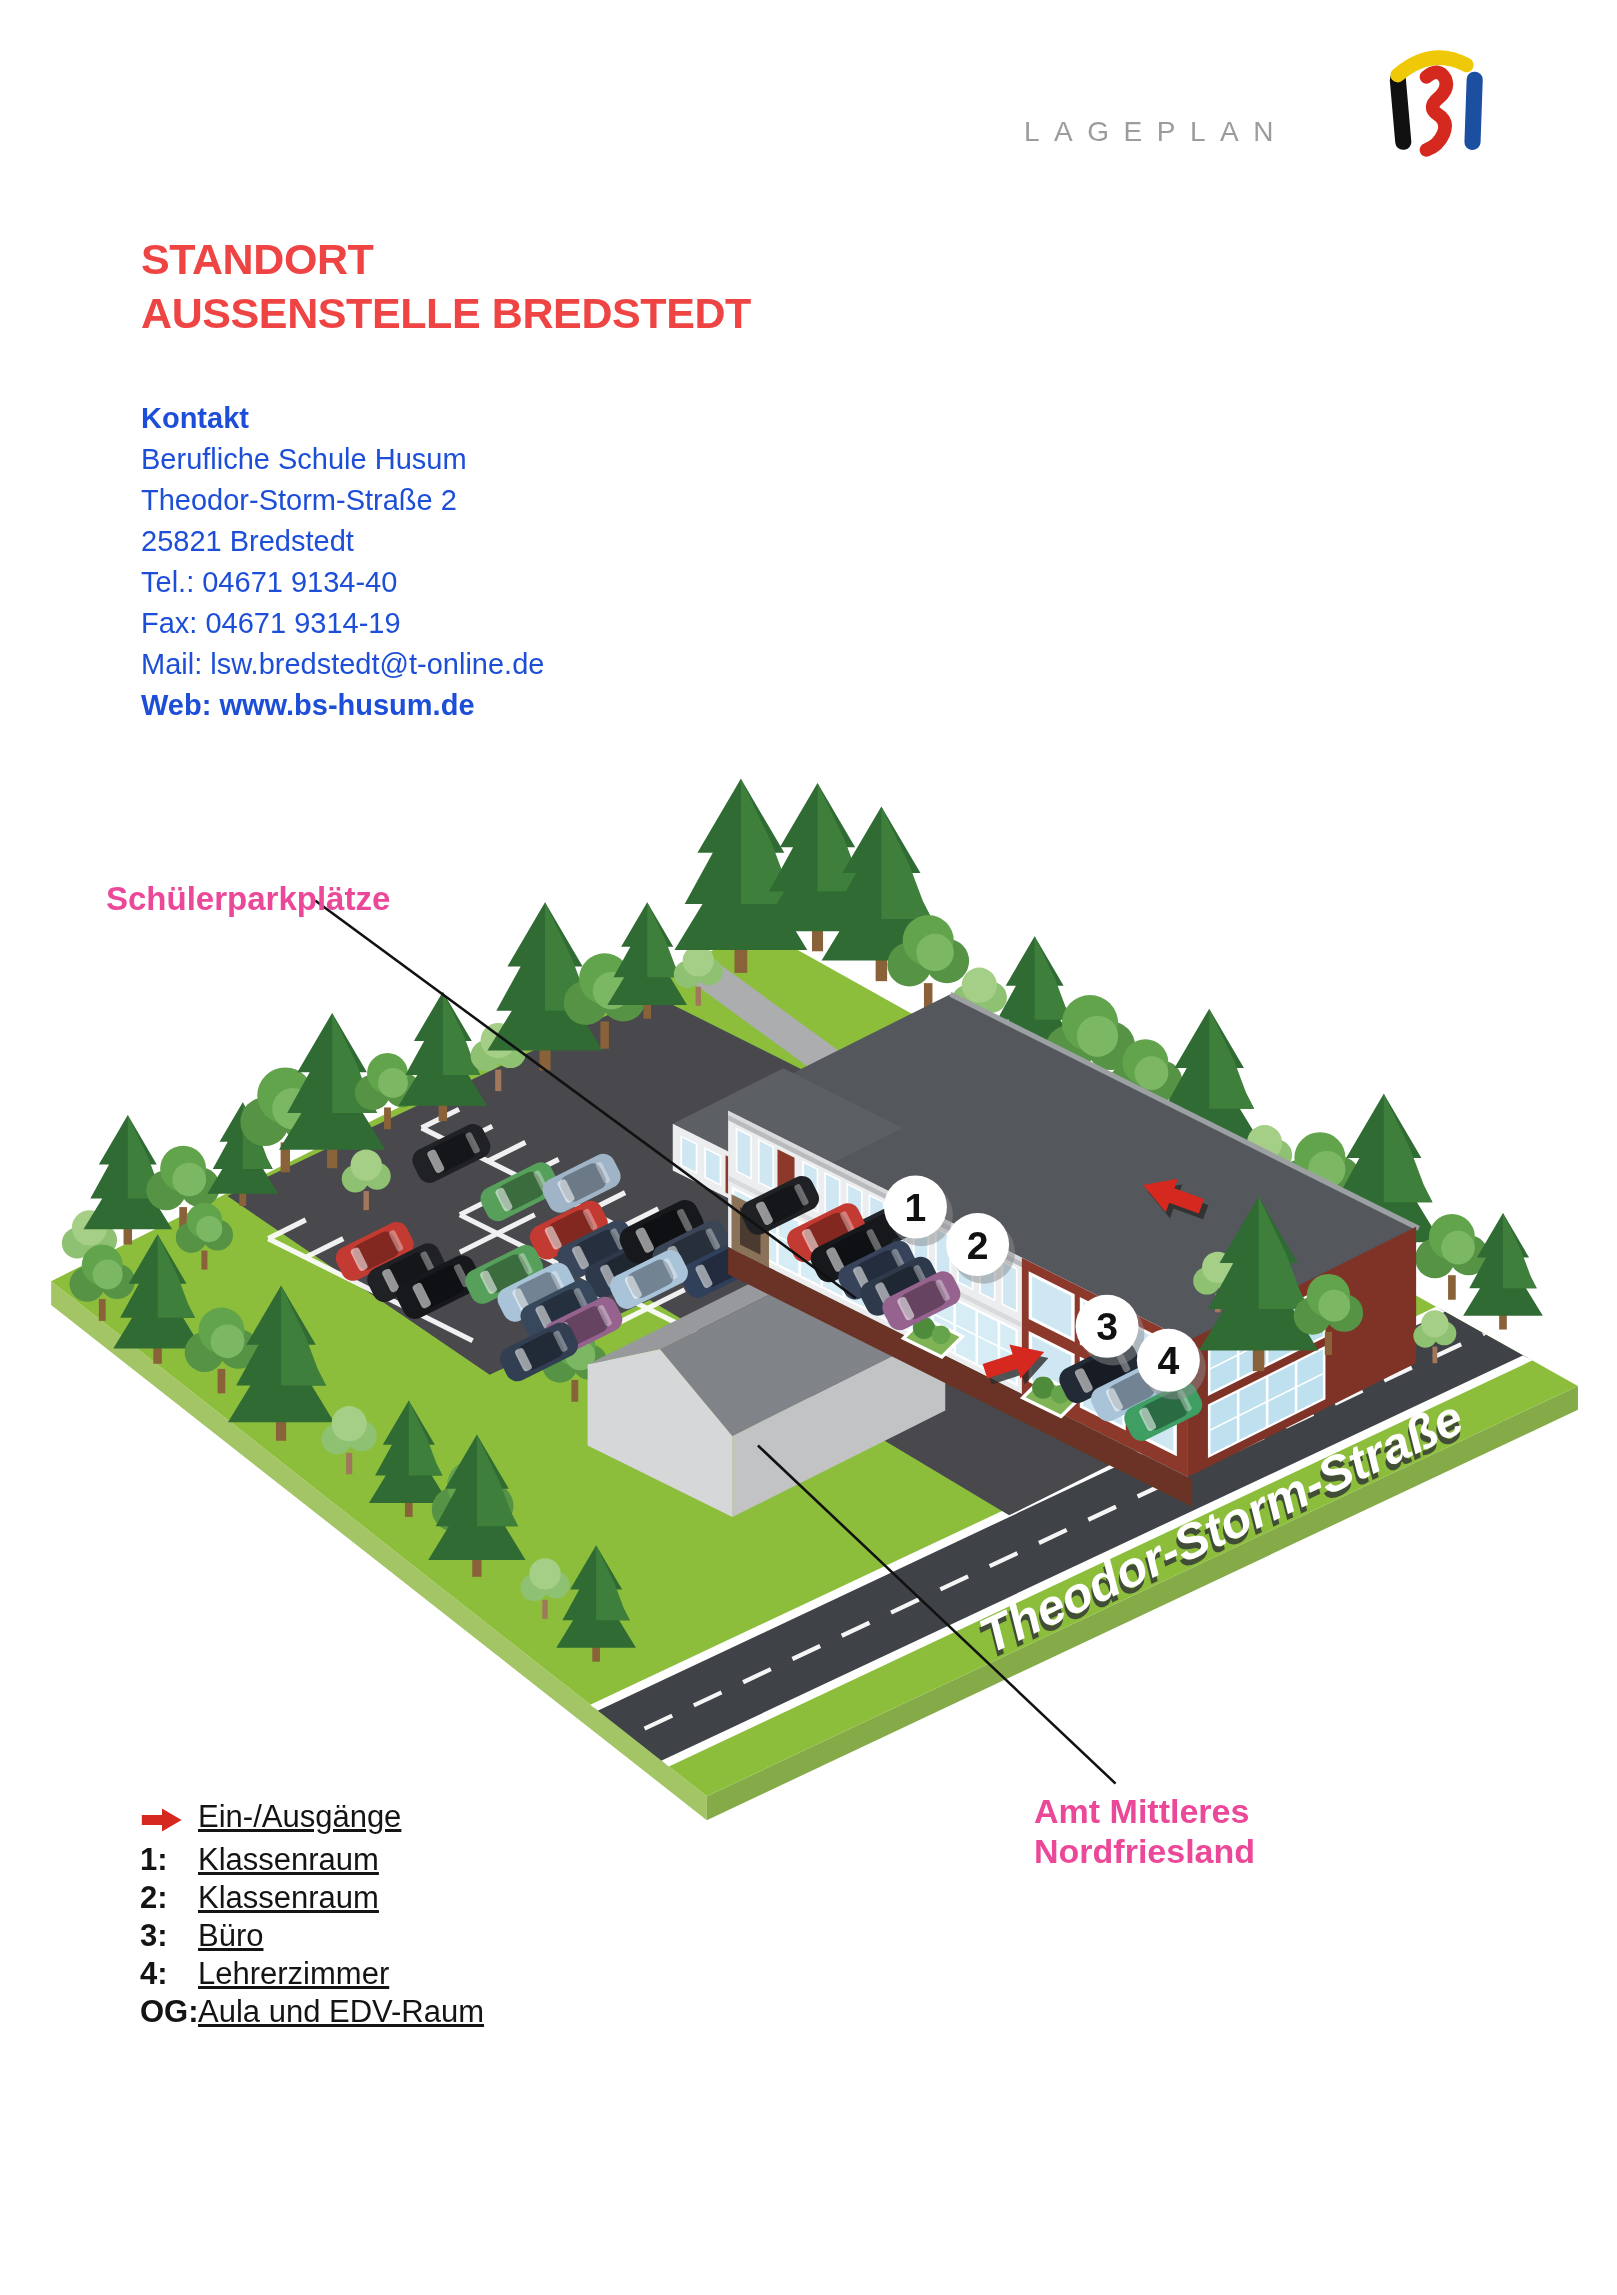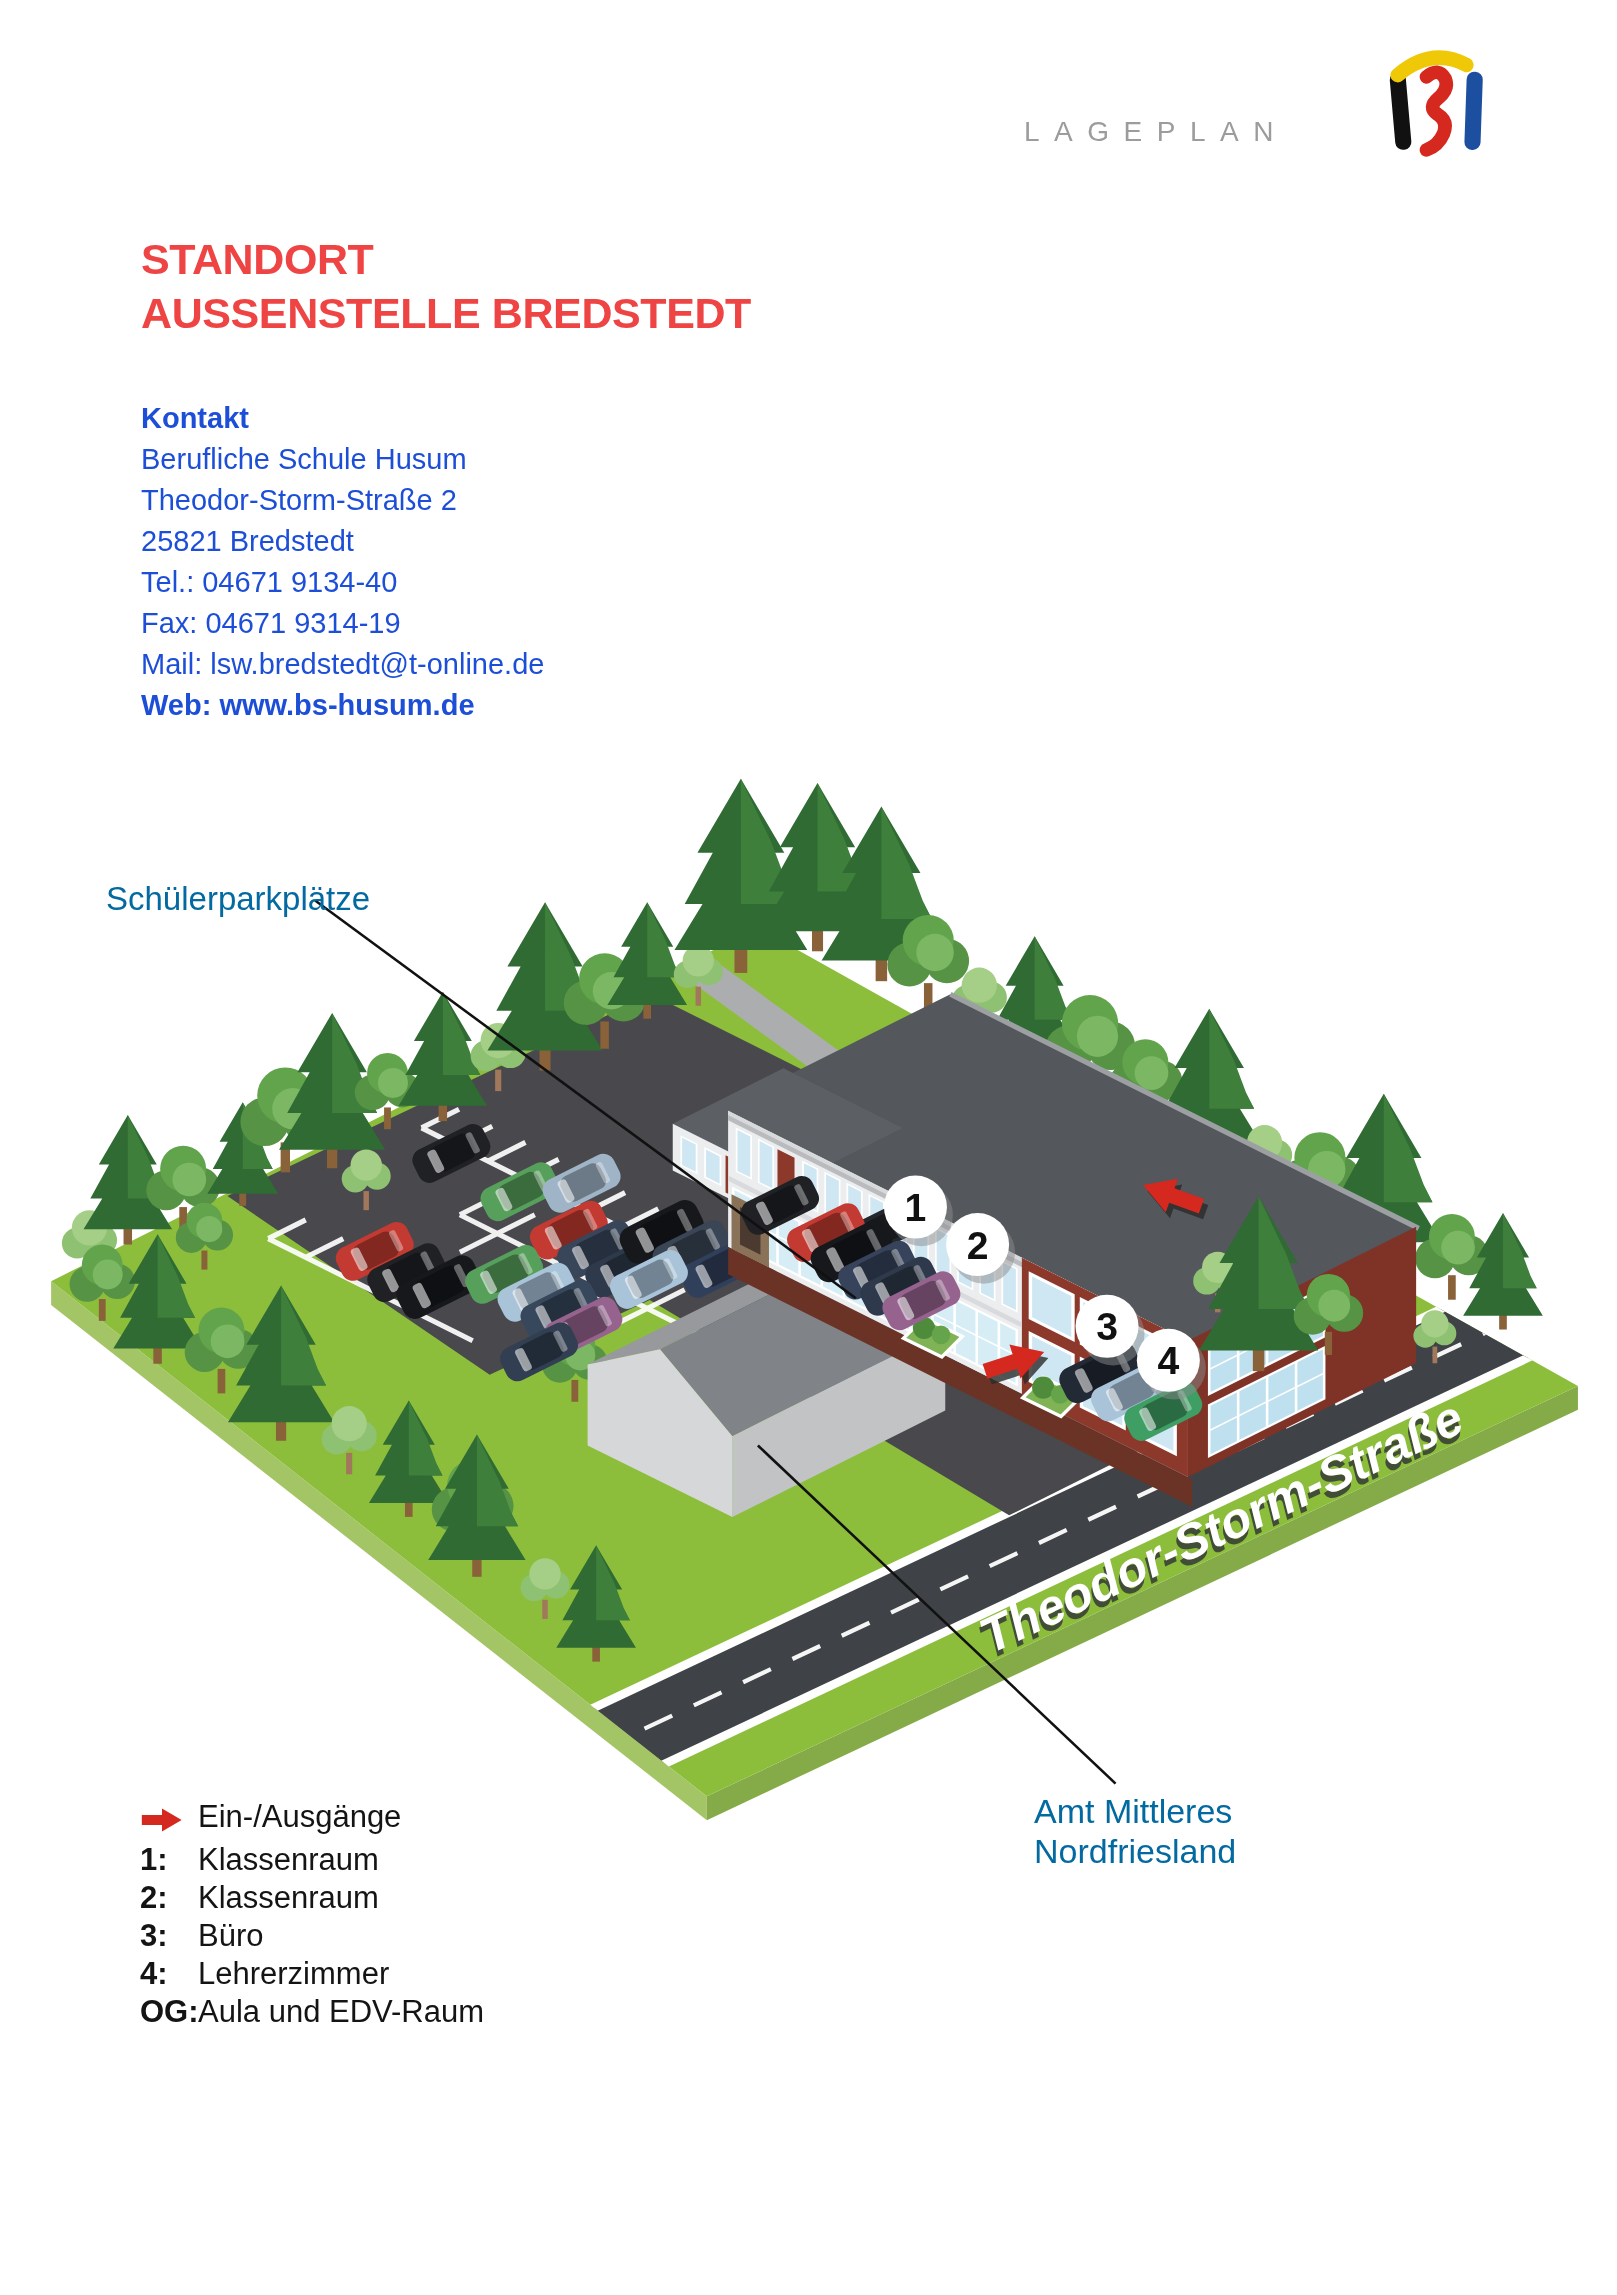--- a/index.html
+++ b/index.html
@@ -9,29 +9,29 @@
   .brand-word{position:absolute;left:1024px;top:116px;font-size:28px;letter-spacing:14.5px;
               color:#9c9c9b;font-weight:400;}
   .logo{position:absolute;left:1384px;top:46px;width:107px;height:111px;}
   
   .title{position:absolute;left:141px;top:232px;font-weight:bold;font-size:43px;line-height:54px;
          letter-spacing:-0.4px;color:#ef4444;}
   
   .contact{position:absolute;left:141px;top:398px;font-size:29px;line-height:41px;color:#1d4ed8;}
   .contact .bold{font-weight:bold;}
   
-  .map-label{position:absolute;font-size:33px;color:#0369a1;}
+  .map-label{position:absolute;font-size:33px;color:#ec4899;font-weight:bold;}
   .label-parking{left:106px;top:880px;}
   .label-amt{left:1034px;top:1791px;font-size:34px;line-height:40px;}
   
   .legend{position:absolute;left:140px;top:1798px;font-size:31px;line-height:38px;color:#141414;}
   .legend-row{display:flex;align-items:flex-start;}
   .legend-key{width:58px;font-weight:bold;flex:0 0 auto;}
   .legend-icon{width:58px;flex:0 0 auto;padding-top:5.1px;}
-  .legend-label{flex:1;}
+  .legend-label{flex:1;text-decoration:underline;}
   .map-svg{position:absolute;left:0;top:766px;}
 </style>
 </head>
 <body>
 
 <div class="page">
 
   <div class="brand-word">LAGEPLAN</div>
   <svg class="logo" viewBox="0 0 126 130">
     <rect x="10" y="30" width="19" height="92" rx="9" fill="#111111" transform="rotate(-5 19 76)"></rect>

